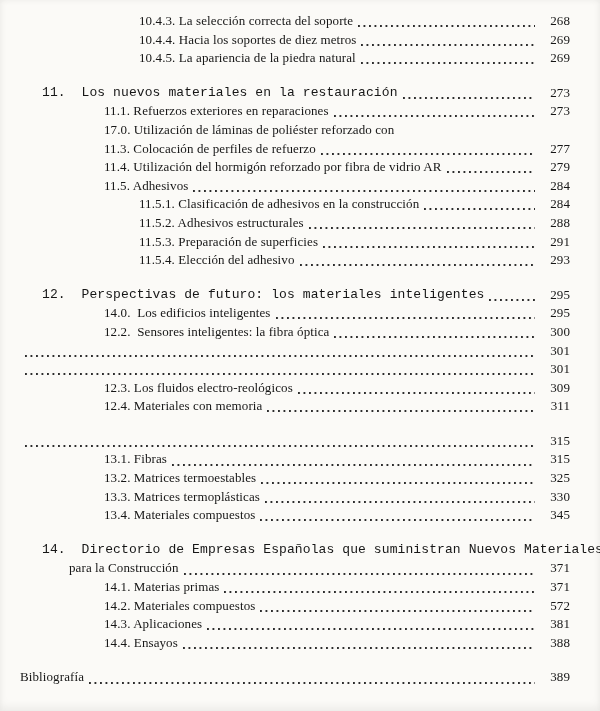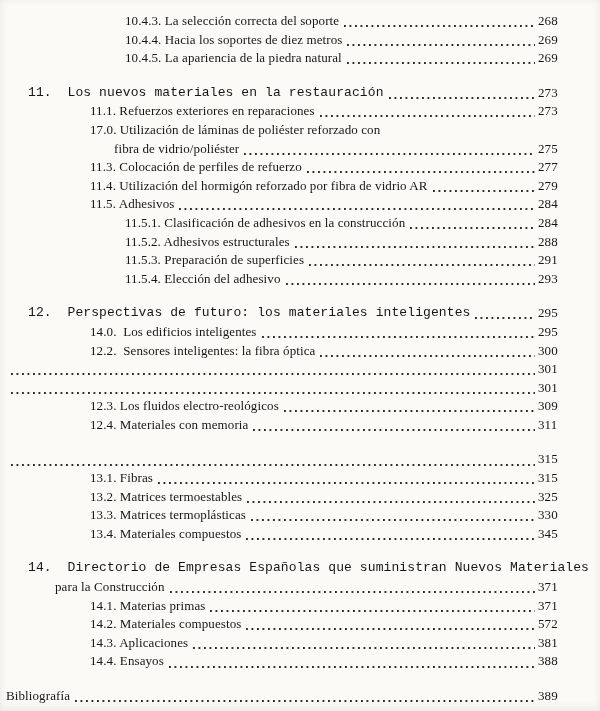--- a/index.html
+++ b/index.html
@@ -9,21 +9,21 @@
     font-family: "Liberation Serif", "DejaVu Serif", serif;
   }
   .page-scan {
     position: relative;
     width: 600px;
     height: 711px;
     margin: 0 auto;
     background: #fbfaf7;
     color: #161616;
     box-sizing: border-box;
-    padding: 12px 30px 0 6px;
+    padding: 12px 30px 0 20px;
     overflow: hidden;
     box-shadow: inset 0 -4px 8px rgba(0,0,0,0.06), inset 0 2px 4px rgba(0,0,0,0.03);
   }
   .toc-group + .toc-group { margin-top: 16px; }
   .toc-row {
     display: flex;
     font-size: 13px;
     line-height: 18.6px;
     letter-spacing: 0.1px;
   }
@@ -49,20 +49,21 @@
     right: 0;
     bottom: 3.5px;
     height: 2px;
     background-image: radial-gradient(circle at 1px 1px, #2c2c2c 0.95px, rgba(0,0,0,0) 1.4px);
     background-size: 5.5px 2px;
     background-repeat: repeat-x;
   }
   .page {
     flex: 0 0 auto;
     width: 32px;
+    text-align: right;
   }
 </style>
 </head>
 <body>
 
 <div class="page-scan">
   <div>
       <div class="toc-group">
         <div class="toc-row">
           <span class="label lvl-5">10.4.3. La selección correcta del soporte</span>
@@ -88,25 +89,20 @@
         </div>
         <div class="toc-row">
           <span class="label lvl-3">11.1. Refuerzos exteriores en reparaciones</span>
           <span class="dots"></span>
           <span class="page">273</span>
         </div>
         <div class="toc-row">
           <span class="label lvl-3">17.0. Utilización de láminas de poliéster reforzado con</span>
         </div>
         <div class="toc-row">
-          <span class="label lvl-4">fibra de vidrio/poliéster</span>
-          <span class="dots"></span>
-          <span class="page">275</span>
-        </div>
-        <div class="toc-row">
           <span class="label lvl-3">11.3. Colocación de perfiles de refuerzo</span>
           <span class="dots"></span>
           <span class="page">277</span>
         </div>
         <div class="toc-row">
           <span class="label lvl-3">11.4. Utilización del hormigón reforzado por fibra de vidrio AR</span>
           <span class="dots"></span>
           <span class="page">279</span>
         </div>
         <div class="toc-row">

